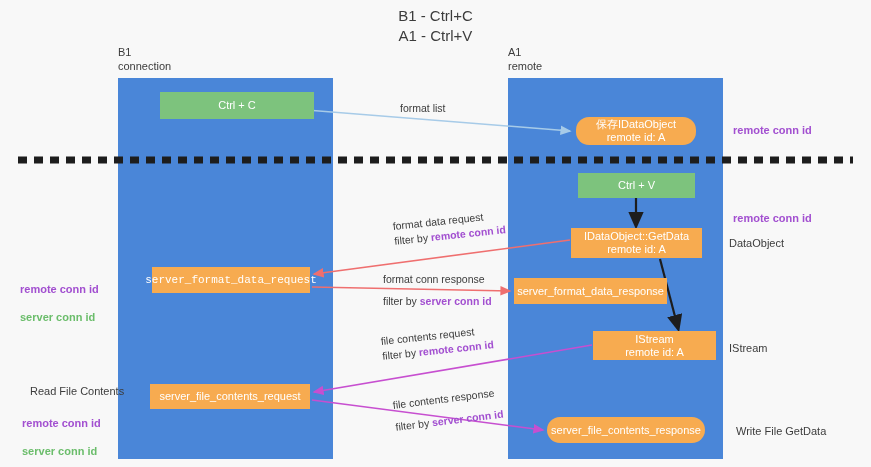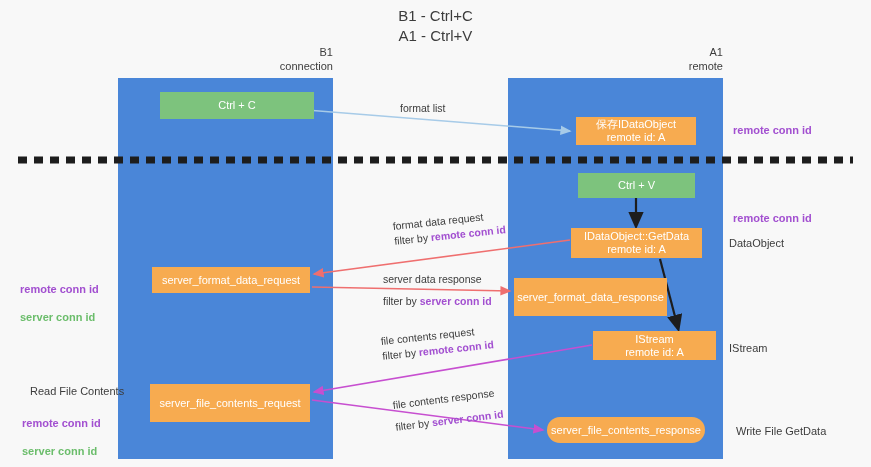--- a/index.html
+++ b/index.html
@@ -29,21 +29,21 @@
     left: 0; top: 6px;
     width: 871px;
     text-align: center;
     font-size: 15px;
     color: #3c3c3c;
     line-height: 20px;
     white-space: pre-line;
   }
   .lane-title {
     position: absolute;
-    text-align: right;
+    text-align: left;
     font-size: 11px;
     color: #3c3c3c;
     line-height: 14px;
     width: 215px;
     white-space: pre-line;
   }
   #lane-title-b1 { left: 118px; top: 45px; }
   #lane-title-a1 { left: 508px; top: 45px; }
 
   
@@ -57,27 +57,27 @@
     color: #ffffff;
     font-size: 11px;
     line-height: 13px;
     box-sizing: border-box;
     white-space: pre-line;
   }
   .node.green { background: #7dc37d; }
   .node.orange { background: #f7ab50; }
 
   #node-ctrl-c   { left: 160px; top: 92px;  width: 154px; height: 27px; }
-  #node-save-ido { left: 576px; top: 117px; width: 120px; height: 28px; }
+  #node-save-ido { left: 576px; top: 117px; width: 120px; height: 28px; border-radius: 13px; }
   #node-ctrl-v   { left: 578px; top: 173px; width: 117px; height: 25px; }
   #node-getdata  { left: 571px; top: 228px; width: 131px; height: 30px; }
-  #node-sfd-req  { left: 152px; top: 267px; width: 158px; height: 26px; }
-  #node-sfd-resp { left: 514px; top: 278px; width: 153px; height: 38px; }
+  #node-sfd-req  { left: 152px; top: 267px; width: 158px; height: 26px; font-family: Liberation Mono, monospace; }
+  #node-sfd-resp { left: 514px; top: 278px; width: 153px; height: 26px; }
   #node-istream  { left: 593px; top: 331px; width: 123px; height: 29px; }
-  #node-sfc-req  { left: 150px; top: 384px; width: 160px; height: 38px; }
+  #node-sfc-req  { left: 150px; top: 384px; width: 160px; height: 25px; }
   #node-sfc-resp { left: 547px; top: 417px; width: 158px; height: 26px; border-radius: 13px; }
 
   
   .side-label {
     position: absolute;
     font-size: 11px;
     color: #3c3c3c;
     line-height: 14px;
     white-space: pre-line;
   }
@@ -197,21 +197,21 @@
   </div>
 
   <div id="elabel-format-list" class="edge-label">format list</div>
 
   <div id="elabel-fdr" class="edge-label">
     <div>format data request</div>
     <div><span>filter by </span><b>remote conn id</b></div>
   </div>
 
   <div id="elabel-fd-resp" class="edge-label">
-    <div>server data response</div>
+    <div>format conn response</div>
     <div style="margin-top:7px"><span>filter by </span><b>server conn id</b></div>
   </div>
 
   <div id="elabel-fcr" class="edge-label">
     <div>file contents request</div>
     <div><span>filter by </span><b>remote conn id</b></div>
   </div>
 
   <div id="elabel-fc-resp" class="edge-label">
     <div>file contents response</div>

